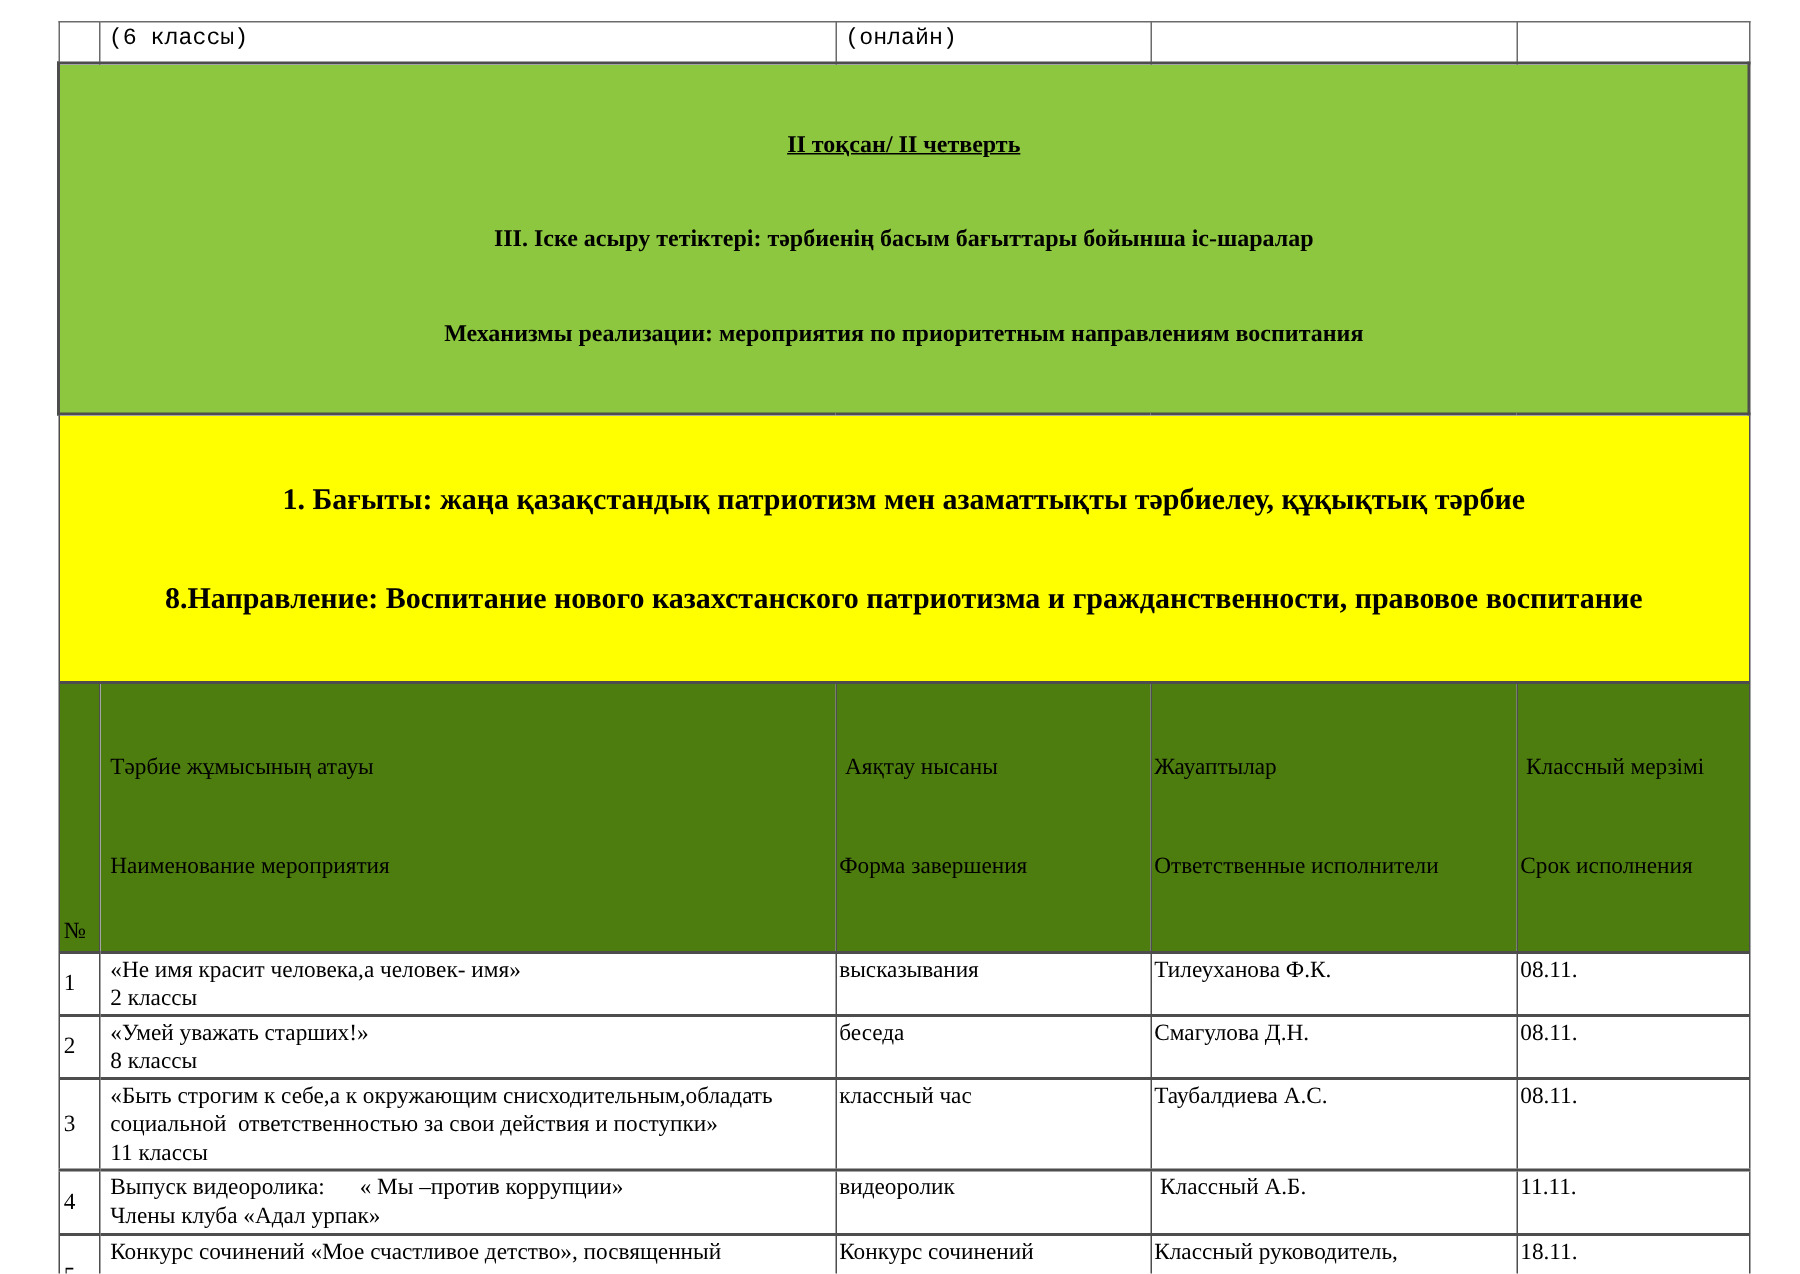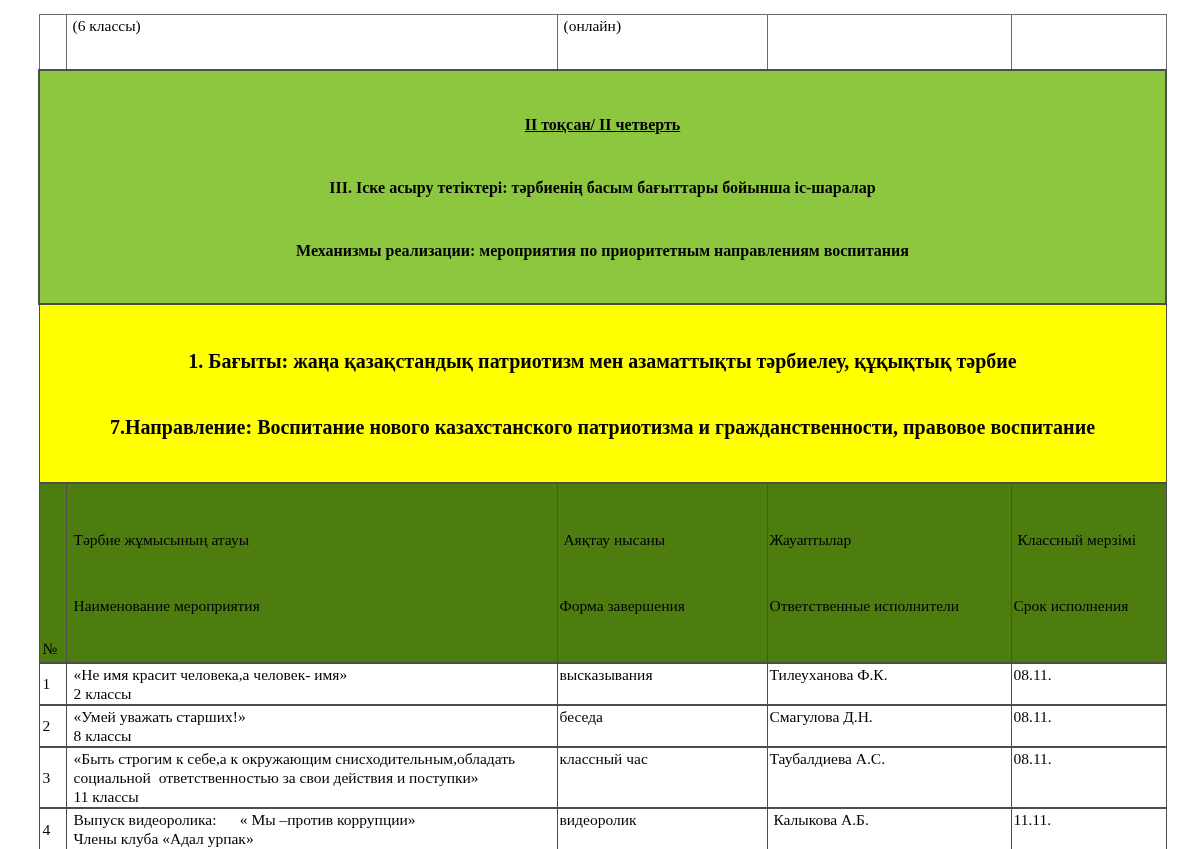--- a/index.html
+++ b/index.html
@@ -9,21 +9,21 @@
     font-family:"Liberation Serif","DejaVu Serif",serif;
     color:#000;
   }
   .doc-table-wrap { position:absolute; left:38px; top:14px; }
   table { border-collapse:collapse; table-layout:fixed; width:1127px; }
   td {
     border:2px solid #4d4d4d; border-left-width:1px; border-right-width:1px;
     vertical-align:top; font-size:15.5px; line-height:19px;
     padding:1px 2px 1px 2px; white-space:pre-wrap; overflow:hidden;
   }
-  tr.pre-row td { border-width:1px; border-color:#6b6b6b; height:55px; padding-left:6px; }
+  tr.pre-row td { border-width:1px; border-color:#6b6b6b; height:27px; padding-left:6px;font-family:Liberation Mono, monospace; }
   tr.pre-row td:first-child { padding-left:2px; }
   
   tr.section-green td { background:#8dc63f; border-width:2px; text-align:center;
       font-weight:bold; font-size:16px; line-height:21px; padding:1px 0 0 0; height:65px;margin-left:29px; }
   tr.section-yellow td { background:#ffff00; text-align:center; font-weight:bold;
       font-size:20px; line-height:22px; padding:1px 0 0 0; height:46px; }
   .u { text-decoration:underline; }
   
   tr.head-row td { background:#4d7c0f; font-weight:normal; line-height:22px; height:47px; }
   tr.head-row td.num-col { vertical-align:bottom; padding-bottom:2px; }
@@ -58,21 +58,21 @@
       <td colspan="5">
         <div class="u">ІІ тоқсан/ ІІ четверть</div>
         <div>ІІІ. Іске асыру тетіктері: тәрбиенің басым бағыттары бойынша іс-шаралар</div>
         <div>Механизмы реализации: мероприятия по приоритетным направлениям воспитания</div>
       </td>
     </tr>
 
     <tr class="section-yellow">
       <td colspan="5">
         <div>1. Бағыты: жаңа қазақстандық патриотизм мен азаматтықты тәрбиелеу, құқықтық тәрбие</div>
-        <div>7.Направление: Воспитание нового казахстанского патриотизма и гражданственности, правовое воспитание</div>
+        <div>8.Направление: Воспитание нового казахстанского патриотизма и гражданственности, правовое воспитание</div>
       </td>
     </tr>
 
     <tr class="head-row">
       <td class="num-col">№</td>
       <td class="name-col">
         <div>Тәрбие жұмысының атауы</div>
         <div>Наименование мероприятия</div>
       </td>
       <td>
@@ -109,21 +109,21 @@
     <td class="num-col">3</td>
     <td class="name-col"><div class="cell-line">«Быть строгим к себе,а к окружающим снисходительным,обладать</div><div class="cell-line">социальной  ответственностью за свои действия и поступки»</div><div class="cell-line">11 классы</div></td>
     <td>классный час</td>
     <td><div class="cell-line">Таубалдиева А.С.</div></td>
     <td>08.11.</td>
   </tr>
         <tr style="height: 43px;">
     <td class="num-col">4</td>
     <td class="name-col"><div class="cell-line">Выпуск видеоролика:      « Мы –против коррупции»</div><div class="cell-line">Члены клуба «Адал урпак»</div></td>
     <td>видеоролик</td>
-    <td><div class="cell-line"> Калыкова А.Б.</div></td>
+    <td><div class="cell-line"> Классный А.Б.</div></td>
     <td>11.11.</td>
   </tr>
         <tr style="height: 56px;">
     <td class="num-col">5</td>
     <td class="name-col"><div class="cell-line">Конкурс сочинений «Мое счастливое детство», посвященный</div></td>
     <td>Конкурс сочинений</td>
     <td><div class="cell-line">Классный руководитель,</div></td>
     <td>18.11.</td>
   </tr>
       </tbody>

